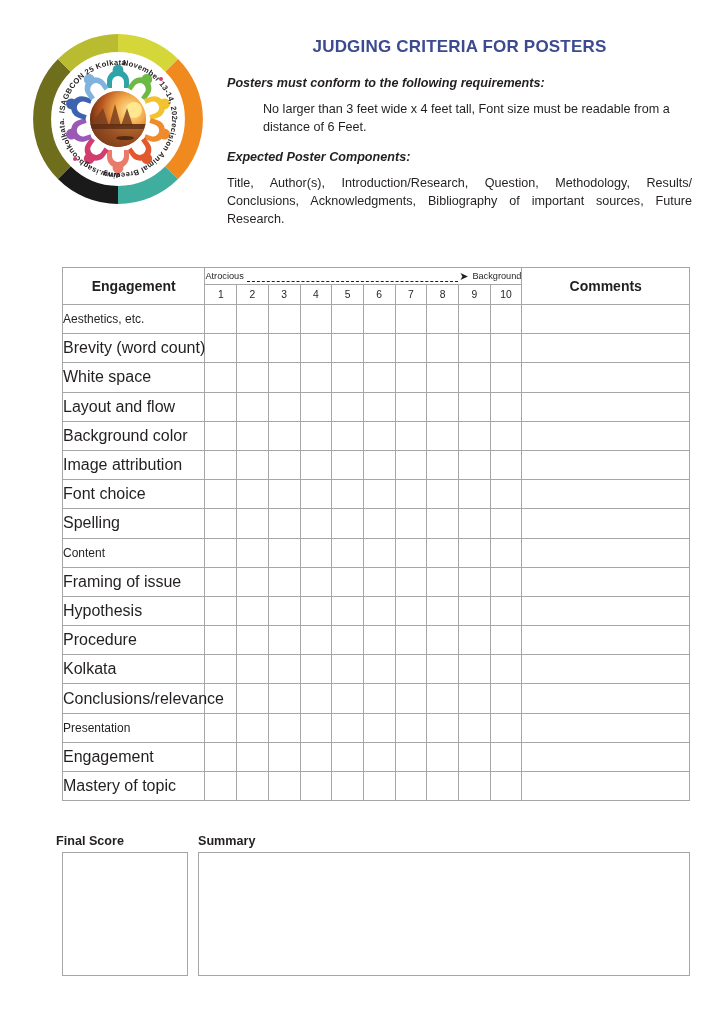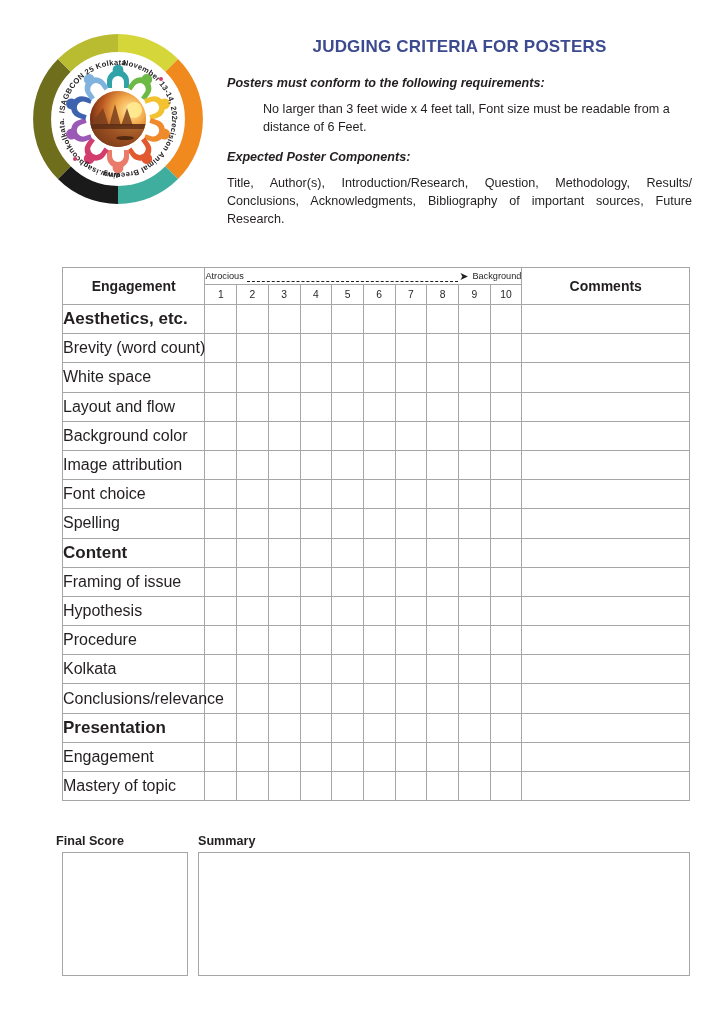--- a/index.html
+++ b/index.html
@@ -121,22 +121,22 @@
     margin: 0 1px 0 -2px;
     transform: translateY(-0.5px);
   }
   td.h-num {
     height: 20px;
     text-align: center;
     font-size: 10.3px;
   }
 
   tr.row-section td.cell-label {
-    font-weight: bold;
-    font-size: 17px;
+    font-weight: normal;
+    font-size: 12px;
     padding-left: 7px;
     border-radius: 9px;
   }
   td.cell-label {
     height: 29.2px;
     padding-left: 14px;
     font-size: 16px;
     white-space: nowrap;
   }
   td.cell-score, td.cell-comment { height: 29.2px; }

